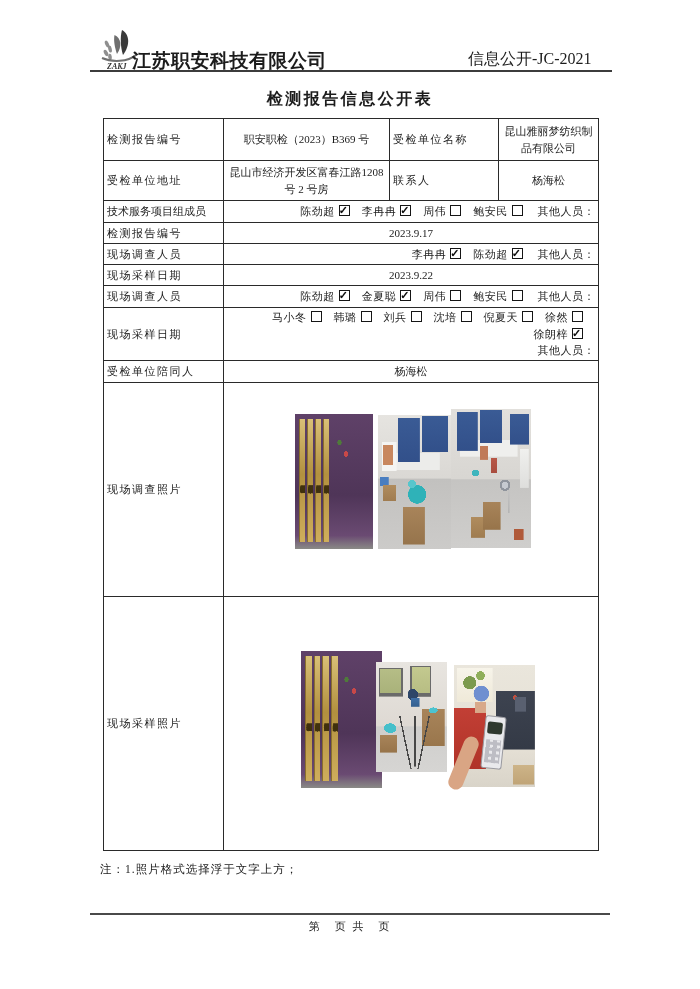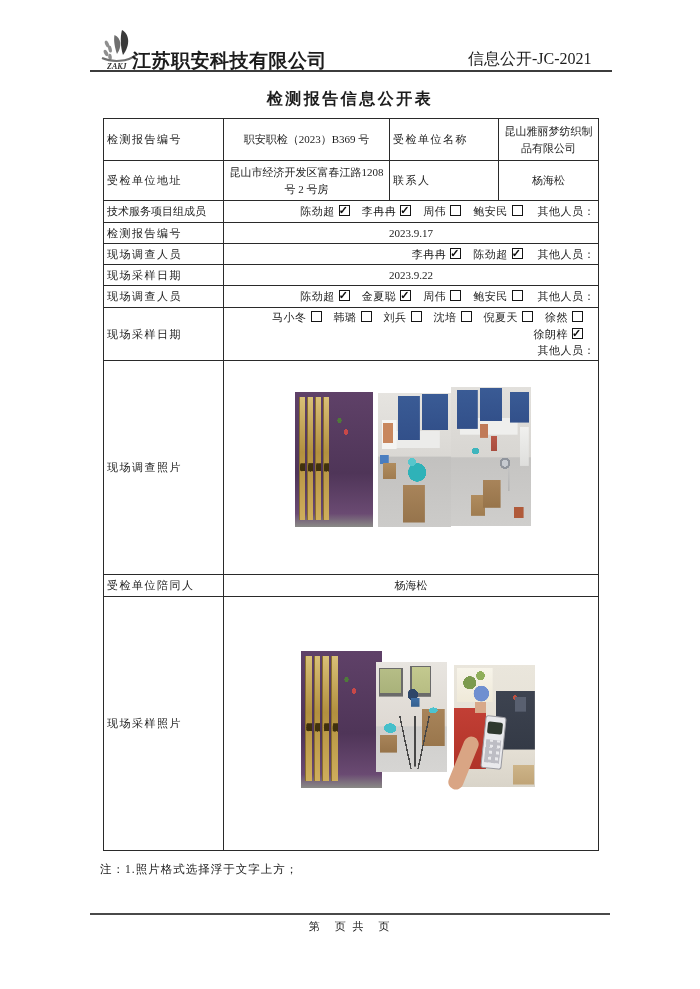--- a/index.html
+++ b/index.html
@@ -199,20 +199,24 @@
         <span class="otherlbl">其他人员：</span>
       </td>
     </tr>
     <tr style="height:43px">
       <td class="lbl">现场采样日期</td>
       <td class="left" colspan="3">
         <div class="labline"><span class="member"><span class="mname">马小冬</span><span class="cb"></span></span><span class="member"><span class="mname">韩璐</span><span class="cb"></span></span><span class="member"><span class="mname">刘兵</span><span class="cb"></span></span><span class="member"><span class="mname">沈培</span><span class="cb"></span></span><span class="member"><span class="mname">倪夏天</span><span class="cb"></span></span><span class="member"><span class="mname">徐然</span><span class="cb"></span></span><span class="member"><span class="mname">徐朗梓</span><span class="cb checked"></span></span></div>
         <div class="labline otherlbl">其他人员：</div>
       </td>
     </tr>
+    <tr style="height:22px">
+      <td class="lbl">受检单位陪同人</td>
+      <td class="center" colspan="3">杨海松</td>
+    </tr>
     <tr style="height:213px">
       <td class="lbl">现场调查照片</td>
       <td class="photocell" colspan="3">
         <div class="photowrap wrap1">
           <div class="photo photo-plates ph-r1-1">
                 <div class="plate">
                   <span class="plate-text">昆山锐胜弘电子材料有限公司</span>
                 </div>
                 <div class="plate">
                   <span class="plate-text">昆山雅丽梦纺织制品有限公司</span>
@@ -221,24 +225,20 @@
                   <span class="plate-text">苏州电子科技有限公司</span>
                 </div>
                 <div class="plate">
                   <span class="plate-text">昆山纺织制品有限公司</span>
                 </div>
               </div>
           <div class="photo photo-ws1 ph-r1-2"></div>
           <div class="photo photo-ws2 ph-r1-3"></div>
         </div>
       </td>
-    </tr>
-    <tr style="height:22px">
-      <td class="lbl">受检单位陪同人</td>
-      <td class="center" colspan="3">杨海松</td>
     </tr>
     <tr style="height:253px">
       <td class="lbl">现场采样照片</td>
       <td class="photocell" colspan="3">
         <div class="photowrap wrap2">
           <div class="photo photo-plates ph-r2-1">
                 <div class="plate">
                   <span class="plate-text">昆山锐胜弘电子材料有限公司</span>
                 </div>
                 <div class="plate">

